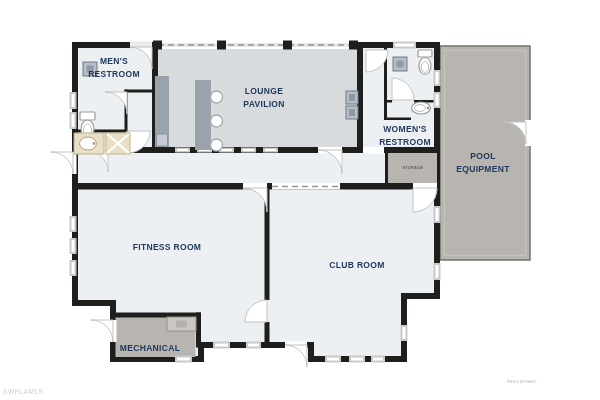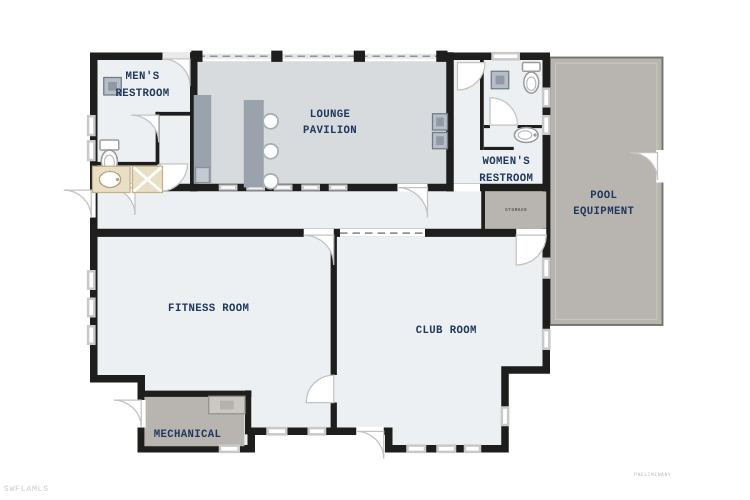--- a/index.html
+++ b/index.html
@@ -1,17 +1,17 @@
 <!DOCTYPE html>
 <html style="--wall: #1e1e1c; --room-fill: #edf0f3; --pavilion-fill: #d7dbde; --service-fill: #b8b5b0; --counter-fill: #9aa2ac; --fixture-tan: #e9dfc7; --label: #21395c; --storage-label: #5d5b55; --watermark: #cccccc; --preliminary: #b5b5b5;"><head>
 <meta charset="utf-8">
 <style>
   html,body{margin:0;padding:0;background:#ffffff;}
   .stage{position:relative;width:553px;height:400px;background:#ffffff;overflow:hidden;
-         font-family:Liberation Mono, monospace;}
+         font-family:Liberation Sans, sans-serif;}
   .stage svg{position:absolute;left:0;top:0;}
   
   .w{fill:var(--wall);}
   .room-base{fill:var(--room-fill);stroke:var(--wall);stroke-width:6;stroke-linejoin:miter;}
   .pav{fill:var(--pavilion-fill);}
   .svc{fill:var(--service-fill);}
   .counter{fill:var(--counter-fill);}
   .door{fill:#ffffff;stroke:#c3c3c3;stroke-width:1;}
   .winbase{fill:#c9c9c9;}
   .winpane{fill:#ffffff;}

